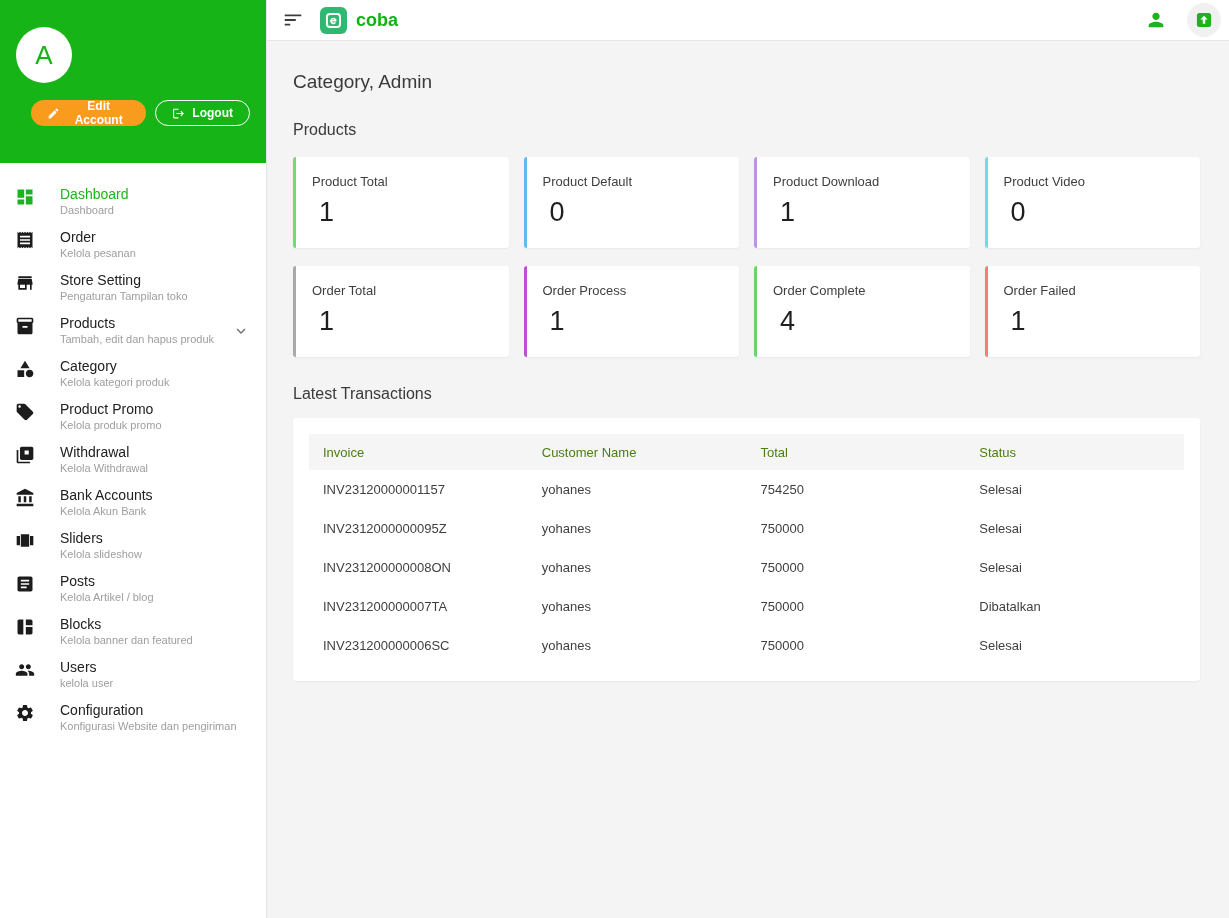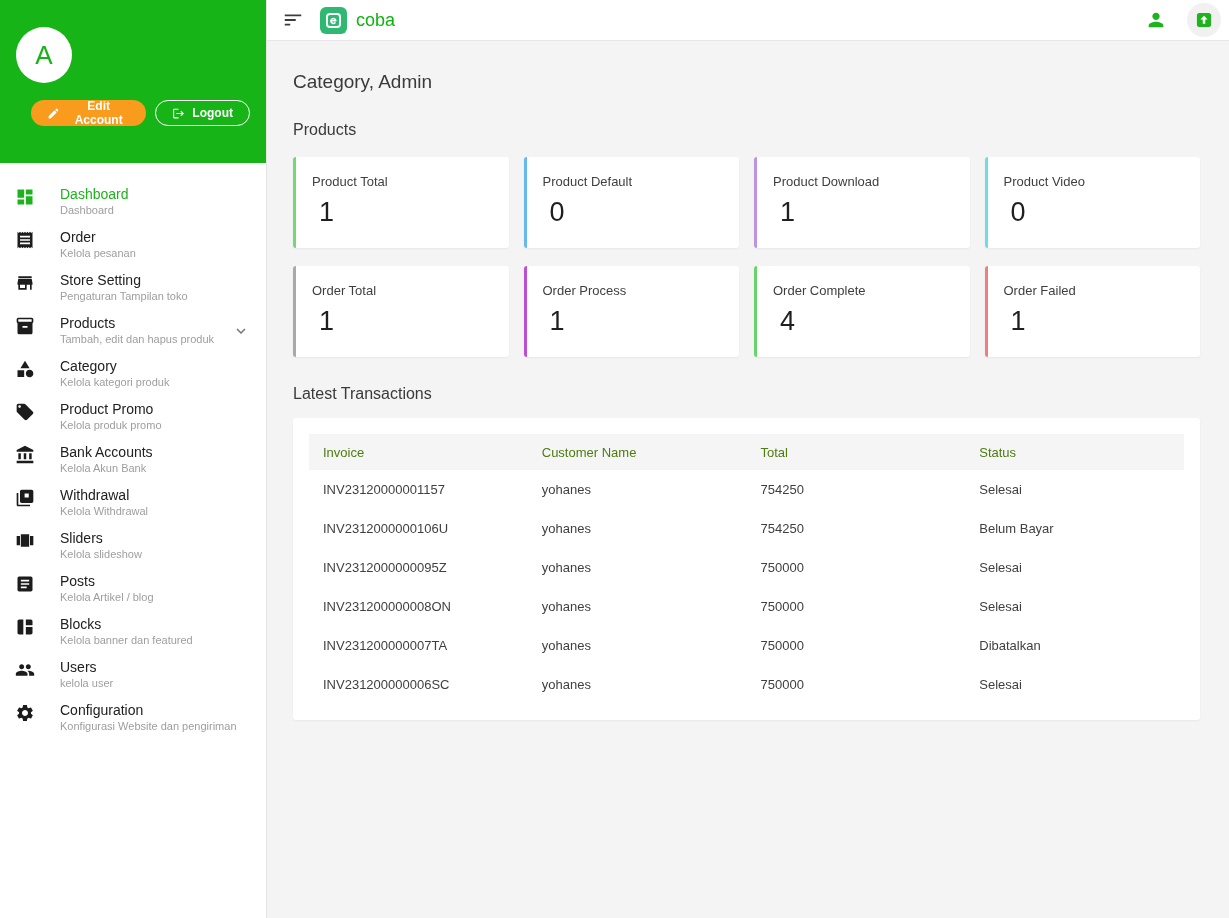--- a/index.html
+++ b/index.html
@@ -66,21 +66,21 @@
     padding: 0 8px 0 14px;
   }
   .sort-btn { width: 24px; height: 24px; border: none; background: transparent; cursor: pointer; padding: 0; }
   .sort-btn svg { width: 22px; height: 22px; fill: #3c3c3c; display: block; margin: auto; }
   .logo {
     width: 27px; height: 27px; border-radius: 6px;
     background: #2eb872; margin-left: 15px;
     display: flex; align-items: center; justify-content: center; cursor: pointer;
   }
   .logo svg { width: 21px; height: 21px; display: block; }
-  .brand { font-size: 18px; font-weight: 400; color: #0fb30f; margin-left: 9px; }
+  .brand { font-size: 18px; font-weight: 700; color: #0fb30f; margin-left: 9px; }
   .topbar-spacer { flex: 1; }
   .person-btn { border: none; background: transparent; cursor: pointer; padding: 0; margin-right: 20px; }
   .person-btn svg { width: 22px; height: 22px; fill: #1db31d; display: block; }
   .round-btn {
     width: 34px; height: 34px; border-radius: 50%;
     background: #f1f1f1; border: none; cursor: pointer;
     display: flex; align-items: center; justify-content: center;
   }
   .round-btn svg { width: 20px; height: 20px; display: block; }
 
@@ -212,38 +212,38 @@
           </span>
         <span class="mi-text">
             <span class="mi-title">Product Promo</span>
             <span class="mi-sub">Kelola produk promo</span>
           </span>
       </div>
 
       <div class="menu-item">
         <span class="mi-icon">
             <svg viewBox="0 0 24 24">
+              <path d="M20 2H8c-1.1 0-2 .9-2 2v12c0 1.1.9 2 2 2h12c1.1 0 2-.9 2-2V4c0-1.1-.9-2-2-2zm-3.5 9.5h-5v-5h5v5zM4 6H2v14c0 1.1.9 2 2 2h14v-2H4V6z"></path>
+            </svg>
+          </span>
+        <span class="mi-text">
+            <span class="mi-title">Withdrawal</span>
+            <span class="mi-sub">Kelola Withdrawal</span>
+          </span>
+      </div>
+
+      <div class="menu-item">
+        <span class="mi-icon">
+            <svg viewBox="0 0 24 24">
               <path d="M4 10h3v7H4zM10.5 10h3v7h-3zM2 19h20v3H2zM17 10h3v7h-3zM12 1L2 6v2h20V6z"></path>
             </svg>
           </span>
         <span class="mi-text">
             <span class="mi-title">Bank Accounts</span>
             <span class="mi-sub">Kelola Akun Bank</span>
-          </span>
-      </div>
-
-      <div class="menu-item">
-        <span class="mi-icon">
-            <svg viewBox="0 0 24 24">
-              <path d="M20 2H8c-1.1 0-2 .9-2 2v12c0 1.1.9 2 2 2h12c1.1 0 2-.9 2-2V4c0-1.1-.9-2-2-2zm-3.5 9.5h-5v-5h5v5zM4 6H2v14c0 1.1.9 2 2 2h14v-2H4V6z"></path>
-            </svg>
-          </span>
-        <span class="mi-text">
-            <span class="mi-title">Withdrawal</span>
-            <span class="mi-sub">Kelola Withdrawal</span>
           </span>
       </div>
 
       <div class="menu-item">
         <span class="mi-icon">
             <svg viewBox="0 0 24 24">
               <path d="M7 19h10V4H7v15zm-5-2h4V6H2v11zM18 6v11h4V6h-4z"></path>
             </svg>
           </span>
         <span class="mi-text">
@@ -386,26 +386,20 @@
             </tr>
           </thead>
           <tbody>
             <tr>
               <td>INV23120000001157</td>
               <td>yohanes</td>
               <td>754250</td>
               <td>Selesai</td>
             </tr>
             <tr>
-              <td>INV2312000000106U</td>
-              <td>yohanes</td>
-              <td>754250</td>
-              <td>Belum Bayar</td>
-            </tr>
-            <tr>
               <td>INV2312000000095Z</td>
               <td>yohanes</td>
               <td>750000</td>
               <td>Selesai</td>
             </tr>
             <tr>
               <td>INV231200000008ON</td>
               <td>yohanes</td>
               <td>750000</td>
               <td>Selesai</td>

